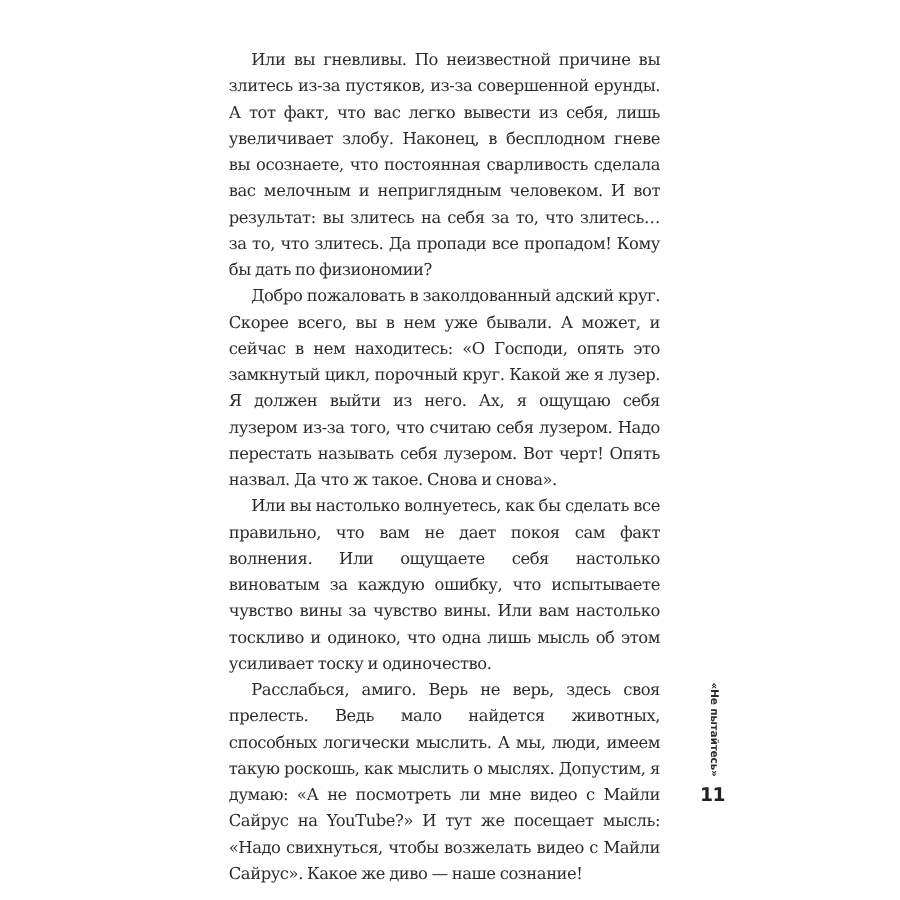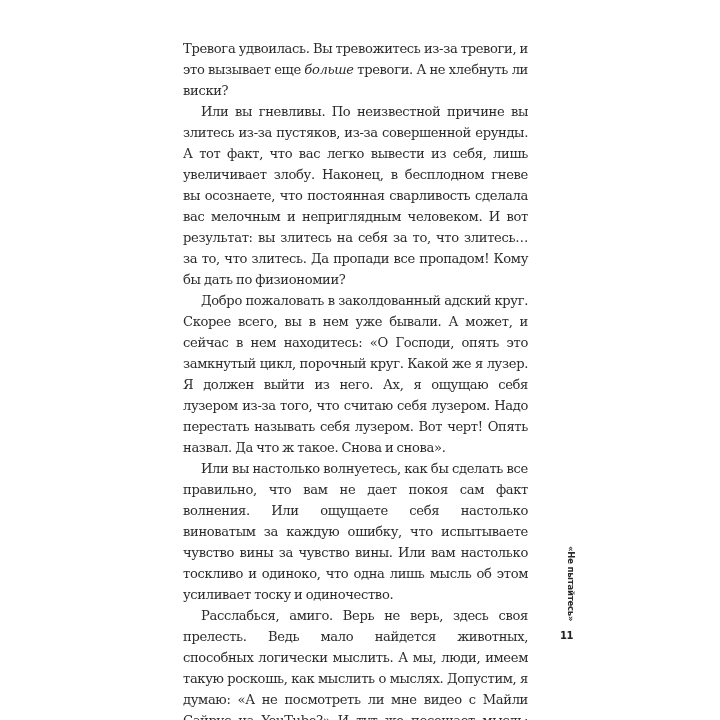--- a/index.html
+++ b/index.html
@@ -36,32 +36,31 @@
     color: #2b2b2b;
     white-space: nowrap;
     letter-spacing: -0.2px;
   }
   .page-number {
     position: absolute;
     left: 560px;
     top: 628px;
     font-family: "DejaVu Sans", "Liberation Sans", sans-serif;
     font-weight: bold;
-    font-size: 10px;
+    font-size: 15px;
     line-height: 16px;
     color: #222222;
     letter-spacing: -0.5px;
   }
 </style>
 </head>
 <body>
 
 <div class="page">
   <div class="text-block">
-    <p class="first"><span>Тревога удвоилась. Вы тревожитесь из-за тревоги, и это вызывает еще </span><em>больше</em><span> тревоги. А не хлебнуть ли виски?</span></p>
     <p>Или вы гневливы. По неизвестной причине вы злитесь из-за пустяков, из-за совершенной ерунды. А тот факт, что вас легко вывести из себя, лишь увеличивает злобу. Наконец, в бесплодном гневе вы осознаете, что постоянная сварливость сделала вас мелочным и неприглядным человеком. И вот результат: вы злитесь на себя за то, что злитесь… за то, что злитесь. Да пропади все пропадом! Кому бы дать по физиономии?</p>
     <p>Добро пожаловать в заколдованный адский круг. Скорее всего, вы в нем уже бывали. А может, и сейчас в нем находитесь: «О Господи, опять это замкнутый цикл, порочный круг. Какой же я лузер. Я должен выйти из него. Ах, я ощущаю себя лузером из-за того, что считаю себя лузером. Надо перестать называть себя лузером. Вот черт! Опять назвал. Да что ж такое. Снова и снова».</p>
     <p>Или вы настолько волнуетесь, как бы сделать все правильно, что вам не дает покоя сам факт волнения. Или ощущаете себя настолько виноватым за каждую ошибку, что испытываете чувство вины за чувство вины. Или вам настолько тоскливо и одиноко, что одна лишь мысль об этом усиливает тоску и одиночество.</p>
     <p>Расслабься, амиго. Верь не верь, здесь своя прелесть. Ведь мало найдется животных, способных логически мыслить. А мы, люди, имеем такую роскошь, как мыслить о мыслях. Допустим, я думаю: «А не посмотреть ли мне видео с Майли Сайрус на YouTube?» И тут же посещает мысль: «Надо свихнуться, чтобы возжелать видео с Майли Сайрус». Какое же диво — наше сознание!</p>
 
   </div>
 
   <div class="running-head">«Не пытайтесь»</div>
   <div class="page-number">11</div>
 </div>

